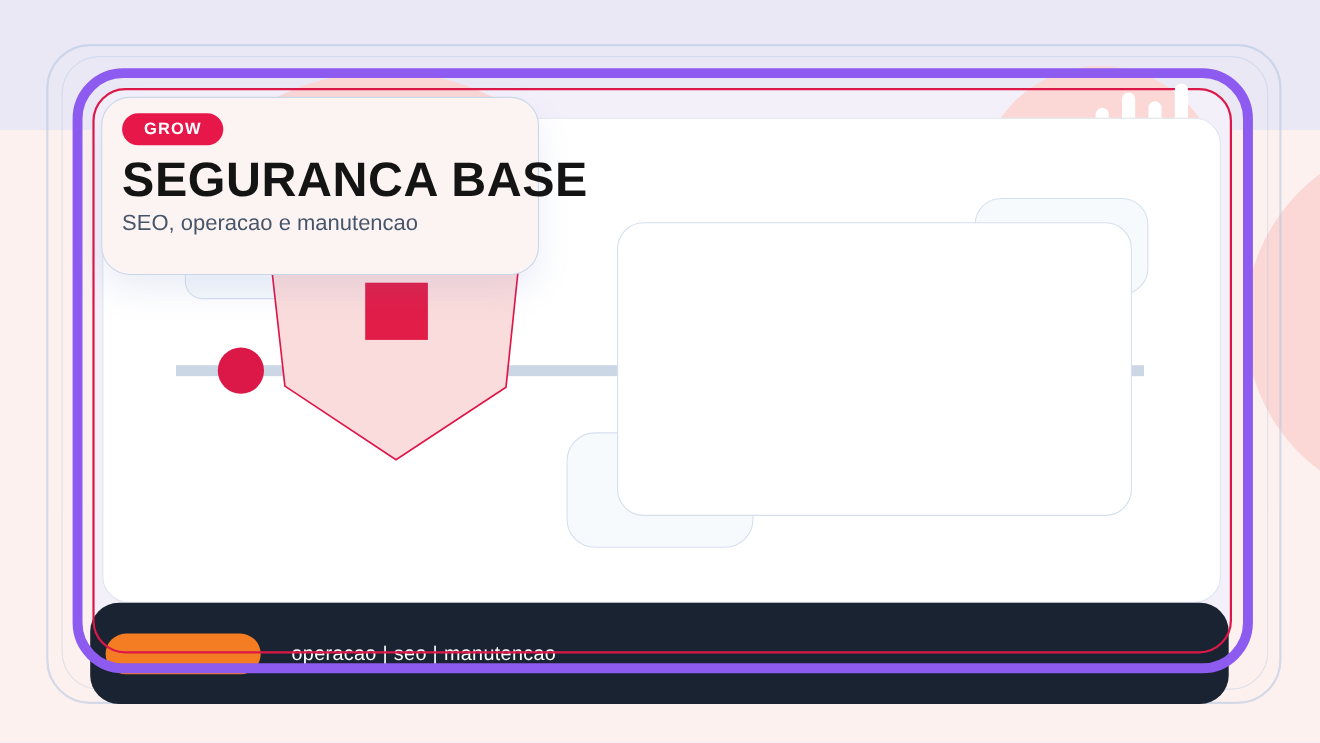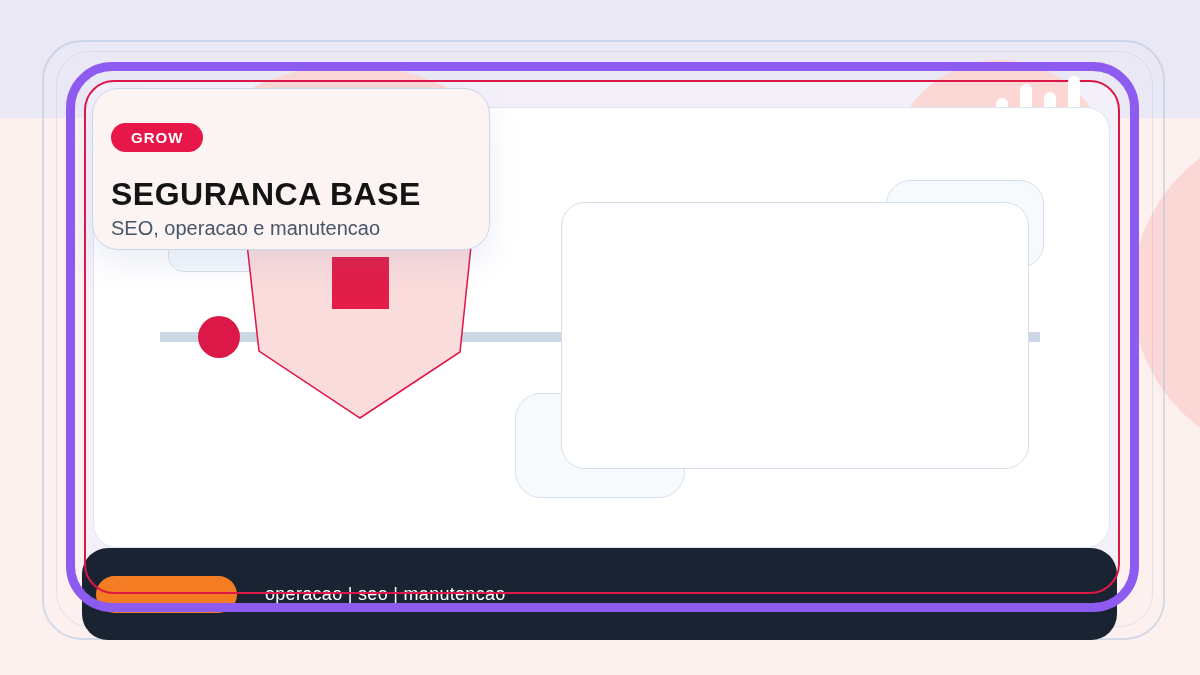--- a/index.html
+++ b/index.html
@@ -59,22 +59,22 @@
 
   
   .bars-icon{left:996px;top:76px;height:31px;display:flex;align-items:flex-end;gap:12px;z-index:11;}
   .bars-icon .bar{width:12px;background:#fff;border-radius:6px 6px 0 0;}
 
   
   .title-card{left:92px;top:88px;width:398px;height:162px;border-radius:26px;
     background:var(--card-bg,#FCF4F3);border:1.5px solid #C9D7E9;z-index:12;box-sizing:border-box;
     padding:14px 0 0 18px;box-shadow:0 14px 30px rgba(110,125,190,.13);}
   .grow-badge{display:inline-block;background:var(--badge,#E8174A);color:#fff;
-    font-size:15px;font-weight:bold;letter-spacing:1px;padding:6px 20px;border-radius:16px;margin-top:20px;}
-  .slide-title{margin-top:26px;font-size:32px;font-weight:bold;color:var(--title-color,#141414);
+    font-size:15px;font-weight:bold;letter-spacing:1px;padding:6px 20px;border-radius:16px;}
+  .slide-title{margin-top:9px;font-size:44px;font-weight:bold;color:var(--title-color,#141414);
     letter-spacing:.5px;white-space:nowrap;line-height:1.05;}
   .slide-subtitle{margin-top:5px;font-size:20px;color:var(--subtitle-color,#475569);}
 </style>
 </head>
 <body>
 
 <div class="stage">
 
   <div class="abs inner-fill"></div>
 

